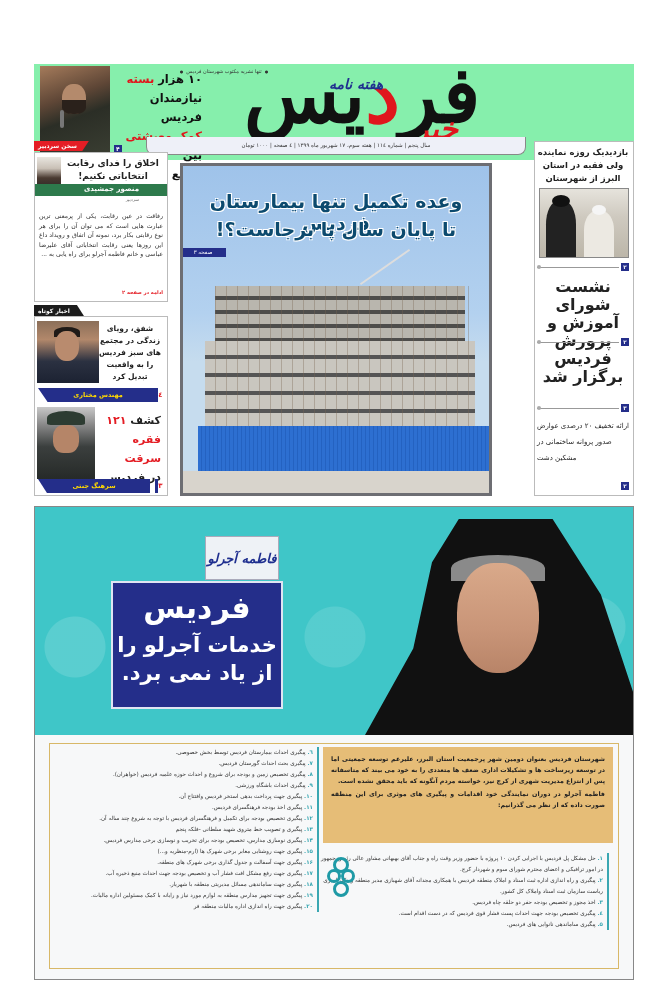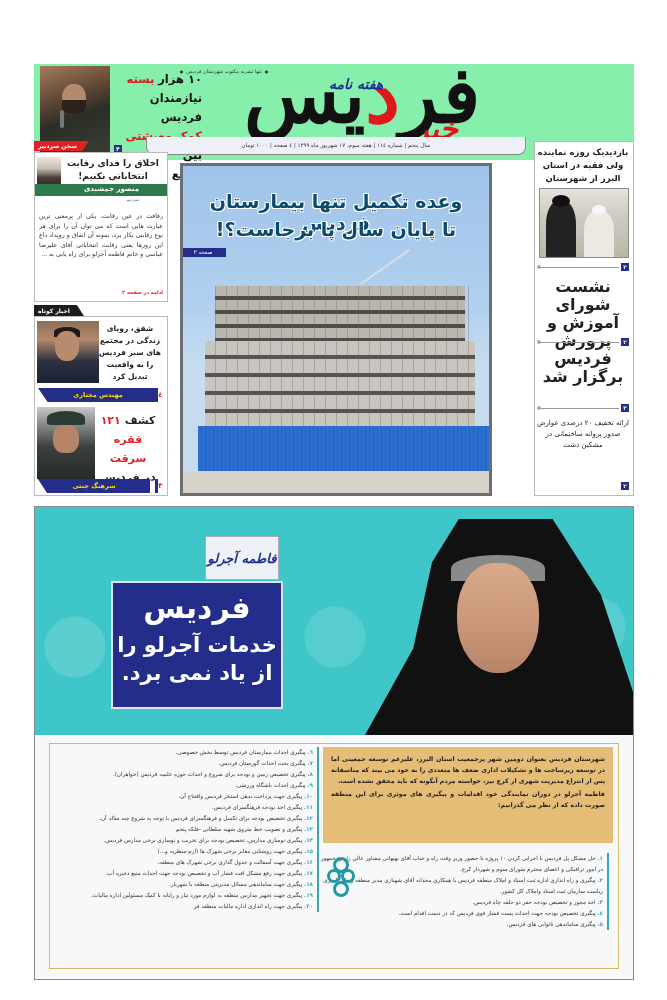--- a/index.html
+++ b/index.html
@@ -58,21 +58,21 @@
   .brief1-photo .face { position: absolute; left: 18px; top: 10px; width: 24px; height: 30px; border-radius: 45%; background: #b98b6e; }
   .brief1-photo .hair { position: absolute; left: 17px; top: 6px; width: 26px; height: 10px; border-radius: 50% 50% 0 0; background: #1f1a17; }
   .brief1-text { position: absolute; right: 4px; top: 6px; width: 66px; font-size: 7.5px; font-weight: bold; text-align: center; line-height: 12px; color: #222; }
   .brief-name { position: absolute; height: 14px; background: #242e8a; color: #ffd900; font-size: 6.5px; font-weight: bold; text-align: center; line-height: 14px; clip-path: polygon(0 0,100% 0,100% 100%,8% 100%); }
   .brief-num { position: absolute; width: 8px; height: 14px; border-left: 3px solid #242e8a; color: #e41e25; font-size: 7px; font-weight: bold; text-align: center; line-height: 14px; }
   .brief1-name { left: 3px; top: 71px; width: 120px; }
   .brief1-num { right: 4px; top: 71px; }
   .brief2-photo { position: absolute; left: 2px; top: 90px; width: 58px; height: 72px; background: linear-gradient(180deg,#c8c8c8 0%,#888 25%,#3b3f3e 55%,#262a28 100%); }
   .brief2-photo .cap { position: absolute; left: 10px; top: 4px; width: 38px; height: 14px; border-radius: 50% 50% 10% 10%; background: #2d3c32; }
   .brief2-photo .face { position: absolute; left: 16px; top: 18px; width: 26px; height: 28px; border-radius: 40%; background: #b58568; }
-  .brief2-text { position: absolute; right: 6px; top: 94px; width: 66px; text-align: center; font-size: 11px; font-weight: bold; line-height: 19px; color: #222; }
+  .brief2-text { position: absolute; right: 6px; top: 94px; width: 66px; font-size: 11px; font-weight: bold; line-height: 19px; color: #222; }
   .brief2-text .red { color: #e41e25; }
   .brief2-name { left: 3px; top: 162px; width: 112px; }
   .brief2-num { right: 4px; top: 162px; }
 
   
   .main { position: absolute; left: 146px; top: 123px; width: 312px; height: 333px; border: 3px solid #6d6e73; background: #8fb8e2; overflow: hidden; }
   .main .sky { position: absolute; left: 0; top: 0; width: 100%; height: 100%; background: linear-gradient(180deg,#9fc3ea 0%,#b3d1ef 45%,#c6dcee 60%); }
   .main .kicker { position: absolute; left: 0; width: 100%; top: 3px; text-align: center; font-size: 10.5px; font-weight: bold; color: #fff; text-shadow: 0 0 2px #333, 1px 1px 1px #333; }
   .main .h1, .main .h2 { position: absolute; left: 0; width: 100%; text-align: center; font-size: 19px; font-weight: bold; color: #0c4a6e; text-shadow: 1px 1px 0 #fff, -1px -1px 0 #fff, 1px -1px 0 #fff, -1px 1px 0 #fff; }
   .main .h1 { top: 24px; }
@@ -93,21 +93,21 @@
   .r-photo .p1 { position: absolute; left: 6px; top: 12px; width: 30px; height: 58px; background: #222; border-radius: 40% 40% 0 0; }
   .r-photo .p1h { position: absolute; left: 12px; top: 6px; width: 18px; height: 12px; background: #111; border-radius: 50%; }
   .r-photo .p2 { position: absolute; left: 44px; top: 22px; width: 30px; height: 48px; background: #ece9e2; border-radius: 40% 40% 0 0; }
   .r-photo .p2h { position: absolute; left: 52px; top: 16px; width: 14px; height: 10px; background: #f5f5f5; border-radius: 50%; }
   .r-sep { position: absolute; right: 4px; height: 8px; width: 92px; }
   .r-sep .line { position: absolute; left: 0; top: 4px; width: 82px; height: 1px; background: #999; }
   .r-sep .dot { position: absolute; left: 0; top: 2px; width: 4px; height: 4px; border-radius: 50%; background: #aaa; }
   .r-sep .num { position: absolute; right: 0; top: 0; width: 8px; height: 8px; background: #242e8a; color: #fff; font-size: 5.5px; line-height: 8px; text-align: center; font-weight: bold; }
   .r-head2 { position: absolute; right: 4px; top: 136px; width: 92px; text-align: center; font-size: 16px; font-weight: bold; line-height: 18px; color: #222; }
   .r-head3 { position: absolute; right: 4px; top: 210px; width: 92px; text-align: center; font-size: 6.5px; font-weight: bold; line-height: 11px; color: #e41e25; }
-  .r-head4 { position: absolute; right: 4px; top: 276px; width: 92px; text-align: center; font-size: 7px; line-height: 11px; color: #222; }
+  .r-head4 { position: absolute; right: 4px; top: 276px; width: 92px; text-align: left; font-size: 7px; line-height: 16px; color: #222; }
 
   
   .ad { position: absolute; left: 0; top: 466px; width: 600px; height: 474px; border: 1px solid #888; background: #fff; }
   .ad-banner { position: absolute; left: 0; top: 0; width: 598px; height: 228px; background: #3fc6c8; overflow: hidden; }
   .ad-banner .pattern { position: absolute; left: 0; top: 0; width: 100%; height: 100%; background: radial-gradient(circle at 40px 140px, rgba(255,255,255,.14) 0 30px, transparent 31px), radial-gradient(circle at 300px 130px, rgba(255,255,255,.12) 0 30px, transparent 31px), radial-gradient(circle at 560px 120px, rgba(255,255,255,.12) 0 30px, transparent 31px); }
   .name-card { position: absolute; left: 170px; top: 29px; width: 74px; height: 44px; background: #eef2f6; border: 1px solid #aab; text-align: center; font-family: "DejaVu Serif", serif; font-style: italic; font-size: 13px; color: #1f2f8f; line-height: 44px; font-weight: bold; }
   .slogan { position: absolute; left: 76px; top: 74px; width: 172px; height: 128px; background: #242e8a; border: 2px solid #dfe4f2; color: #fff; text-align: center; font-weight: bold; }
   .slogan .s1 { display: block; font-size: 30px; line-height: 46px; margin-top: 2px; letter-spacing: 4px; }
   .slogan .s2 { display: block; font-size: 21px; line-height: 28px; }
   .slogan .s3 { display: block; font-size: 21px; line-height: 28px; }

